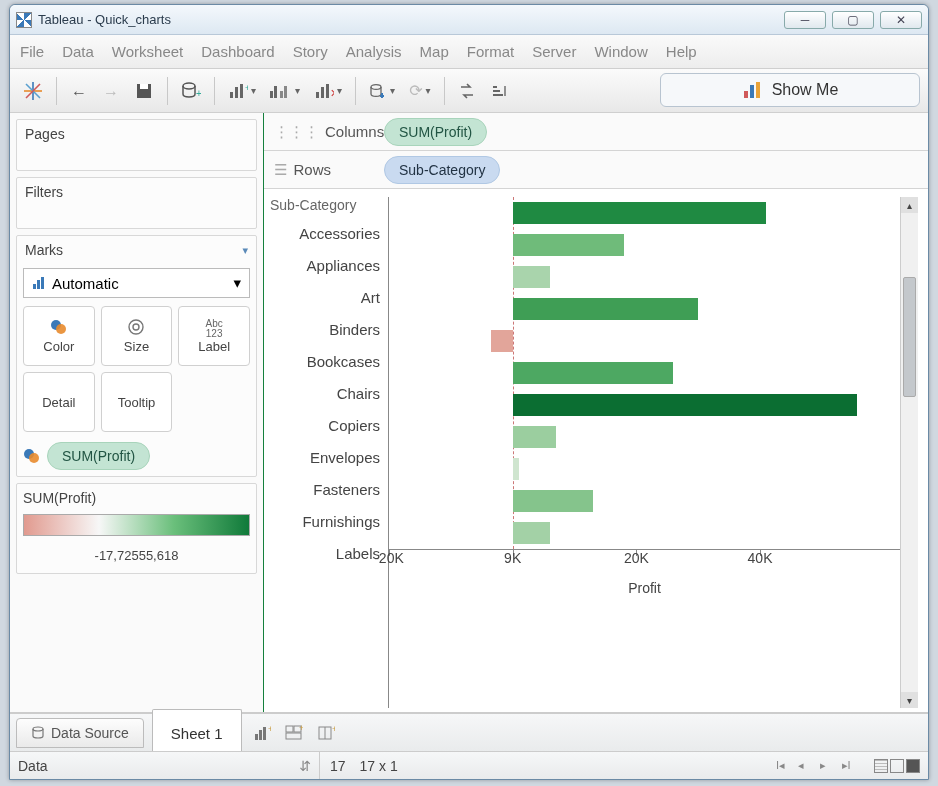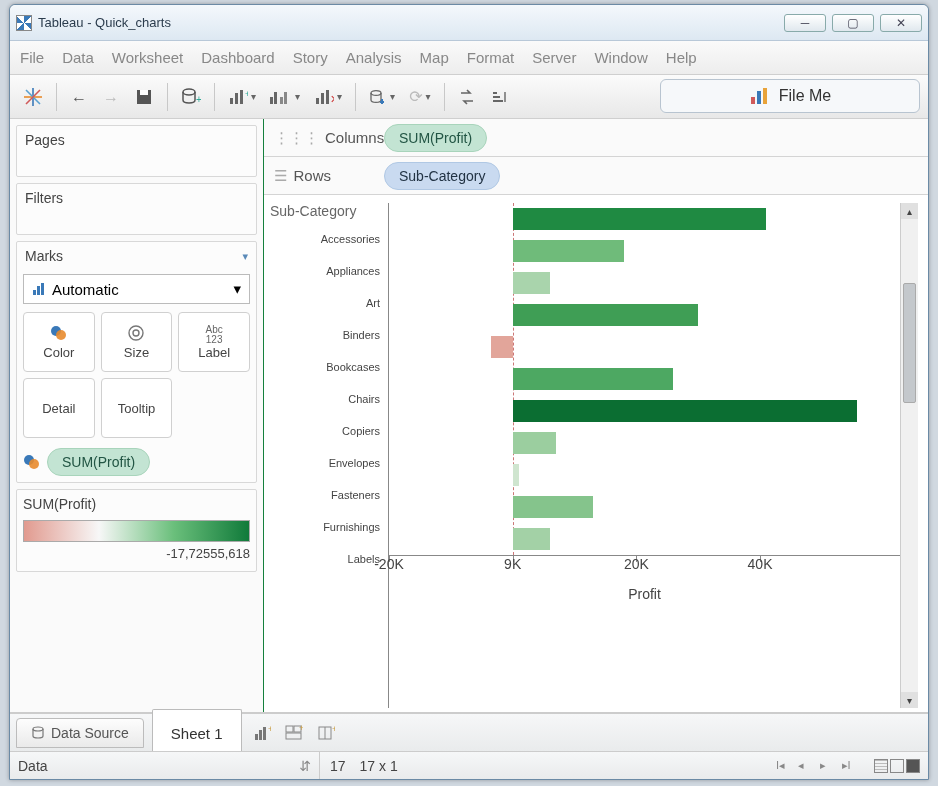--- a/index.html
+++ b/index.html
@@ -1,18 +1,18 @@
 <!DOCTYPE html>
 <html><head>
 <meta charset="utf-8">
 <style>
 * { box-sizing: border-box; margin: 0; padding: 0; font-family: "Segoe UI", Arial, sans-serif; }
 body { background: #d0d8e0; width: 938px; height: 786px; overflow: hidden; }
 .window { width: 920px; height: 776px; margin: 4px auto; background: #fff; border: 1px solid #6b8aa5; border-radius: 6px 6px 0 0; box-shadow: 0 0 4px rgba(0,0,0,0.3); display: flex; flex-direction: column; }
-.titlebar { height: 36px; background: linear-gradient(#f4f8fc,#dde8f2); border-bottom: 1px solid #b8c8d8; display: flex; align-items: center; padding: 0 6px; border-radius: 6px 6px 0 0; }
+.titlebar { height: 30px; background: linear-gradient(#f4f8fc,#dde8f2); border-bottom: 1px solid #b8c8d8; display: flex; align-items: center; padding: 0 6px; border-radius: 6px 6px 0 0; }
 .titlebar .app-icon { width: 16px; height: 16px; margin-right: 6px; background: repeating-conic-gradient(#3a79b8 0 45deg,#fff 45deg 90deg); border: 1px solid #888; }
 .titlebar .title { font-size: 13px; color: #2b3c4d; }
 .win-controls { margin-left: auto; display: flex; gap: 6px; }
 .win-btn { width: 42px; height: 18px; border: 1px solid #8aa; border-radius: 3px; background: linear-gradient(#fff,#e0e8ee); display: flex; align-items: center; justify-content: center; font-size: 12px; color: #445; }
 .menubar { height: 34px; background: linear-gradient(#fafafa,#ededed); border-bottom: 1px solid #cfcfcf; display: flex; align-items: center; padding: 0 10px; gap: 18px; font-size: 15px; color: #888; }
 .menubar span { cursor: default; }
 .toolbar { height: 44px; background: linear-gradient(#fbfbfb,#e8e8e8); border-bottom: 1px solid #cfcfcf; display: flex; align-items: center; padding: 0 8px; gap: 4px; position: relative; }
 .tool-btn { height: 30px; min-width: 28px; padding: 0 4px; display: flex; align-items: center; justify-content: center; border: 1px solid transparent; border-radius: 3px; color: #555; font-size: 16px; }
 .tool-sep { width: 1px; height: 28px; background: #c8c8c8; margin: 0 4px; }
 .tool-drop::after { content: "▾"; font-size: 10px; margin-left: 3px; color: #666; }
@@ -27,28 +27,28 @@
 .marks-grid { display: grid; grid-template-columns: repeat(3,1fr); gap: 6px; margin-top: 8px; }
 .mark-card { border: 1px solid #d0d0d0; border-radius: 4px; height: 60px; display: flex; flex-direction: column; align-items: center; justify-content: center; font-size: 13px; color: #444; background: #fff; }
 .mark-card .mi { height: 20px; font-size: 16px; color: #777; }
 .marks-grid2 { display: grid; grid-template-columns: repeat(3,1fr); gap: 6px; margin-top: 6px; }
 .pill { display: inline-flex; align-items: center; height: 28px; border-radius: 14px; padding: 0 14px; font-size: 14px; }
 .pill-green { background: #c3e4d3; color: #254; border: 1px solid #a8d4bb; }
 .pill-blue { background: #c9daf0; color: #234; border: 1px solid #b0c8e4; }
 .color-legend { padding: 6px 6px 10px 6px; }
 .color-legend-title { font-size: 14px; color: #444; margin-bottom: 8px; }
 .gradient-bar { height: 22px; width: 100%; background: linear-gradient(to right,#e19a8f,#f7f7f7,#6abf7b,#107a3a); border: 1px solid #aaa; }
-.legend-minmax { display: flex; justify-content: flex-end; font-size: 13px; color: #444; margin-top: 4px; }
+.legend-minmax { display: flex; justify-content: center; font-size: 13px; color: #444; margin-top: 12px; }
 .worksheet { flex: 1; display: flex; flex-direction: column; }
 .shelf-row { display: flex; align-items: center; height: 38px; border-bottom: 1px solid #d4d4d4; padding: 0 10px; gap: 10px; background: #fafafa; }
 .shelf-label { width: 100px; font-size: 15px; color: #555; display: flex; align-items: center; gap: 6px; }
 .chart-wrap { flex: 1; background: #fff; padding: 8px 10px 4px 6px; display: flex; }
 .chart-left { width: 118px; }
 .chart-title { font-size: 14px; color: #666; margin-bottom: 4px; }
-.row-label { height: 32px; display: flex; align-items: center; justify-content: flex-end; padding-right: 8px; font-size: 11px; color: #444; }
+.row-label { height: 32px; display: flex; align-items: center; justify-content: flex-end; padding-right: 8px; font-size: 15px; color: #444; }
 .chart-plot { flex: 1; position: relative; border-left: 1px solid #888; }
 .plot-inner { position: relative; height: 352px; }
 .bar-row { height: 32px; display: flex; align-items: center; position: relative; }
 .bar { position: absolute; height: 22px; top: 5px; }
 .zero-line { position: absolute; top: 0; bottom: 0; width: 0; border-left: 1px dashed #c77; }
 .x-axis { position: relative; height: 52px; border-top: 1px solid #888; }
 .x-tick { position: absolute; top: 0; width: 1px; height: 6px; background: #888; }
 .x-tick-label { position: absolute; top: 0; font-size: 14px; color: #444; transform: translateX(-50%); }
 .x-title { position: absolute; top: 30px; left: 50%; transform: translateX(-50%); font-size: 14px; color: #444; }
 .scroll-col { width: 18px; border-left: 1px solid #ccc; background: #f0f0f0; position: relative; }
@@ -174,21 +174,21 @@
           <path d="M14 3v10" stroke="#666" stroke-width="1.4"></path>
         </svg>
       </div>
 
     <div class="show-me">
       <svg width="22" height="18" viewBox="0 0 22 18">
           <rect x="2" y="10" width="4" height="7" fill="#d05a5a"></rect>
           <rect x="8" y="4" width="4" height="13" fill="#3a79b8"></rect>
           <rect x="14" y="1" width="4" height="16" fill="#e8a33a"></rect>
         </svg>
-      <span>File Me</span>
+      <span>Show Me</span>
     </div>
   </div>
 
   <div class="main">
 
     <div class="sidebar">
       <div class="panel">
         <div class="panel-title">Pages</div>
         <div style="height:22px"></div>
       </div>

